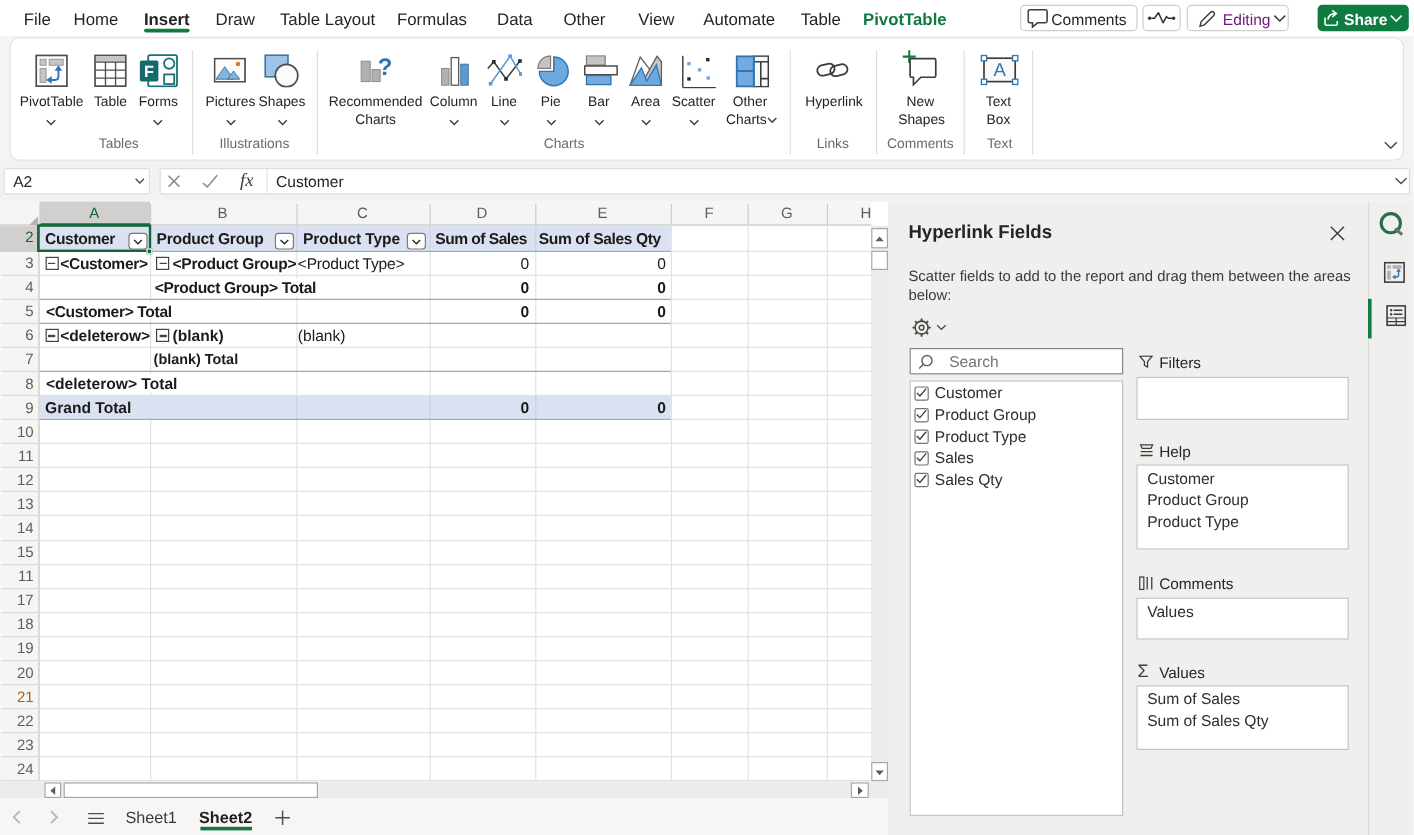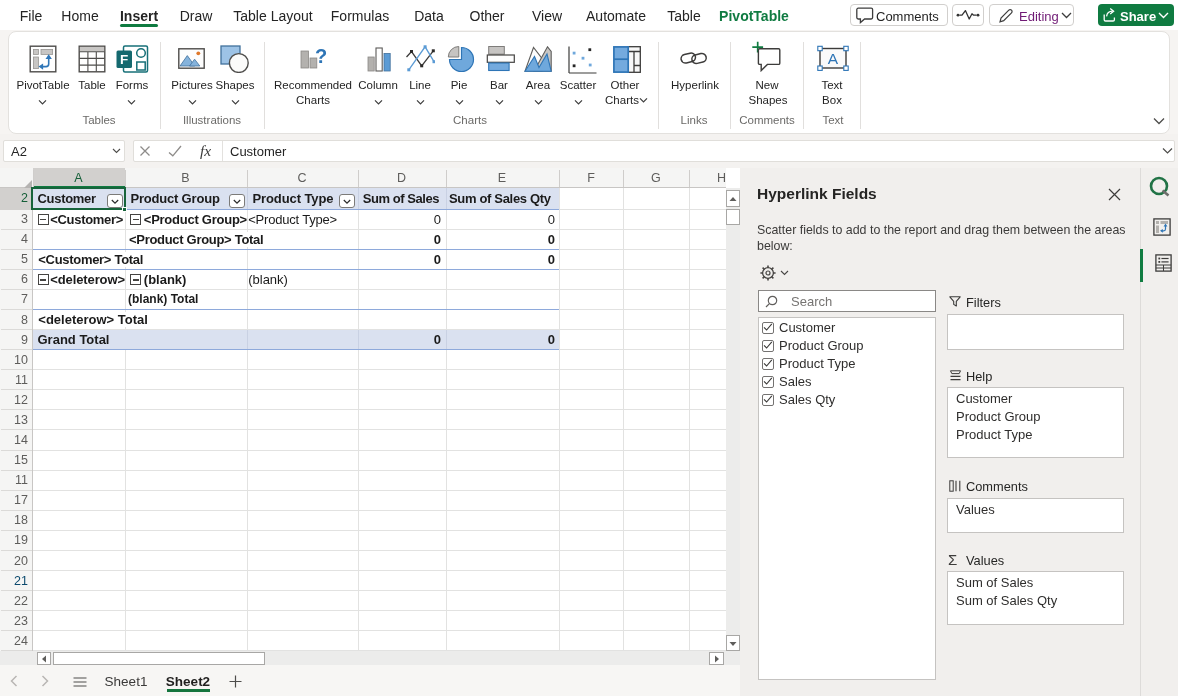--- a/index.html
+++ b/index.html
@@ -306,21 +306,21 @@
 <span class="ab" style="left:28px;top:473.18px;transform:translateX(-100%);font-size:12.5px;color:#5e5d5b">11</span>
 <div class="ab" style="left:1px;top:489.72px;width:31px;height:1px;background:#dbdad8"></div>
 <span class="ab" style="left:28px;top:493.26px;transform:translateX(-100%);font-size:12.5px;color:#5e5d5b">17</span>
 <div class="ab" style="left:1px;top:509.79999999999995px;width:31px;height:1px;background:#dbdad8"></div>
 <span class="ab" style="left:28px;top:513.3399999999999px;transform:translateX(-100%);font-size:12.5px;color:#5e5d5b">18</span>
 <div class="ab" style="left:1px;top:529.88px;width:31px;height:1px;background:#dbdad8"></div>
 <span class="ab" style="left:28px;top:533.42px;transform:translateX(-100%);font-size:12.5px;color:#5e5d5b">19</span>
 <div class="ab" style="left:1px;top:549.9599999999999px;width:31px;height:1px;background:#dbdad8"></div>
 <span class="ab" style="left:28px;top:553.5px;transform:translateX(-100%);font-size:12.5px;color:#5e5d5b">20</span>
 <div class="ab" style="left:1px;top:570.04px;width:31px;height:1px;background:#dbdad8"></div>
-<span class="ab" style="left:28px;top:573.5799999999999px;transform:translateX(-100%);font-size:12.5px;color:#0c4a6e">21</span>
+<span class="ab" style="left:28px;top:573.5799999999999px;transform:translateX(-100%);font-size:12.5px;color:#a16207">21</span>
 <div class="ab" style="left:1px;top:590.12px;width:31px;height:1px;background:#dbdad8"></div>
 <span class="ab" style="left:28px;top:593.66px;transform:translateX(-100%);font-size:12.5px;color:#5e5d5b">22</span>
 <div class="ab" style="left:1px;top:610.1999999999999px;width:31px;height:1px;background:#dbdad8"></div>
 <span class="ab" style="left:28px;top:613.74px;transform:translateX(-100%);font-size:12.5px;color:#5e5d5b">23</span>
 <div class="ab" style="left:1px;top:630.28px;width:31px;height:1px;background:#dbdad8"></div>
 <span class="ab" style="left:28px;top:633.8199999999999px;transform:translateX(-100%);font-size:12.5px;color:#5e5d5b">24</span>
 <div class="ab" style="left:1px;top:650.36px;width:31px;height:1px;background:#dbdad8"></div>
 <div class="ab" style="left:32.5px;top:208.6px;width:693.1px;height:1px;background:#e2e2e1"></div>
 <div class="ab" style="left:32.5px;top:228.68px;width:693.1px;height:1px;background:#e2e2e1"></div>
 <div class="ab" style="left:32.5px;top:248.76px;width:693.1px;height:1px;background:#e2e2e1"></div>

